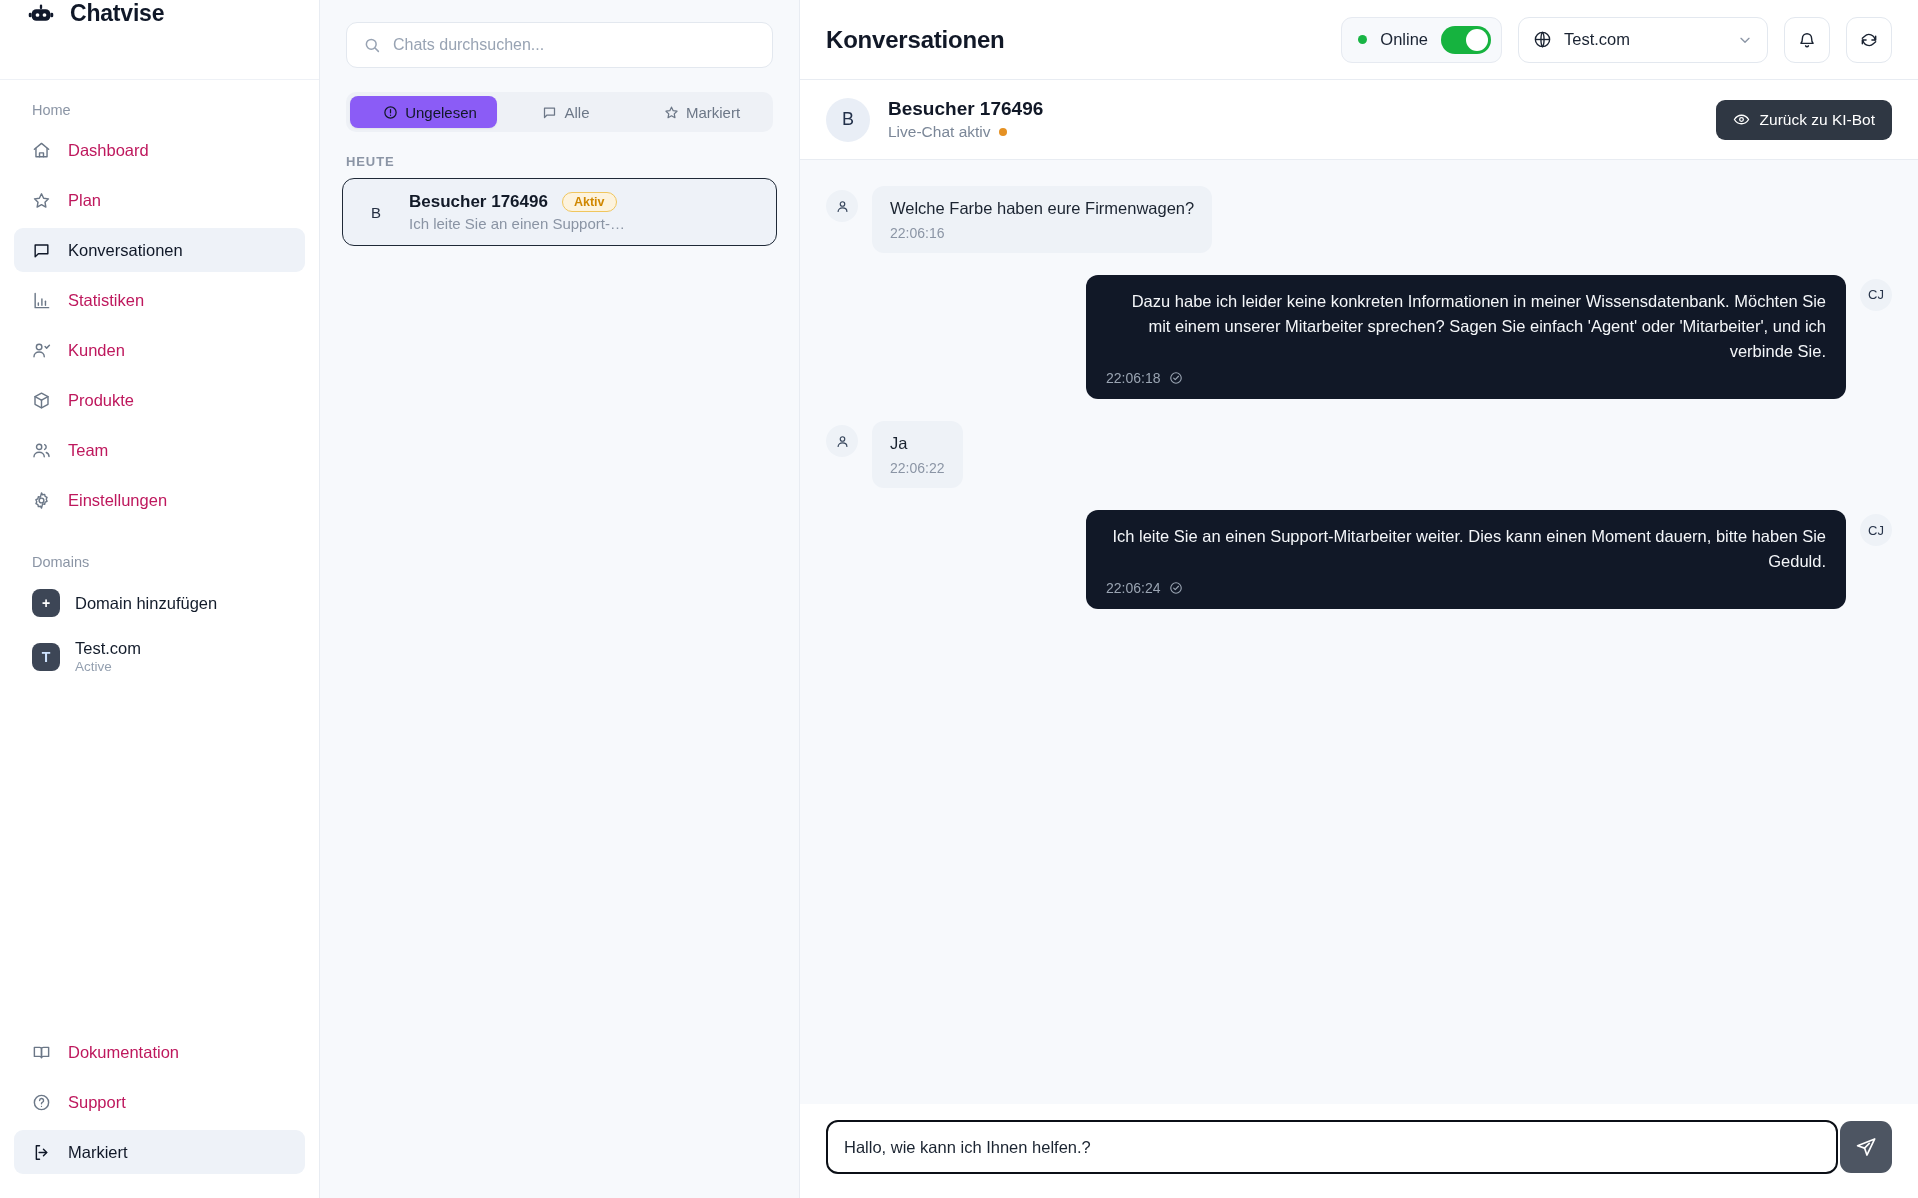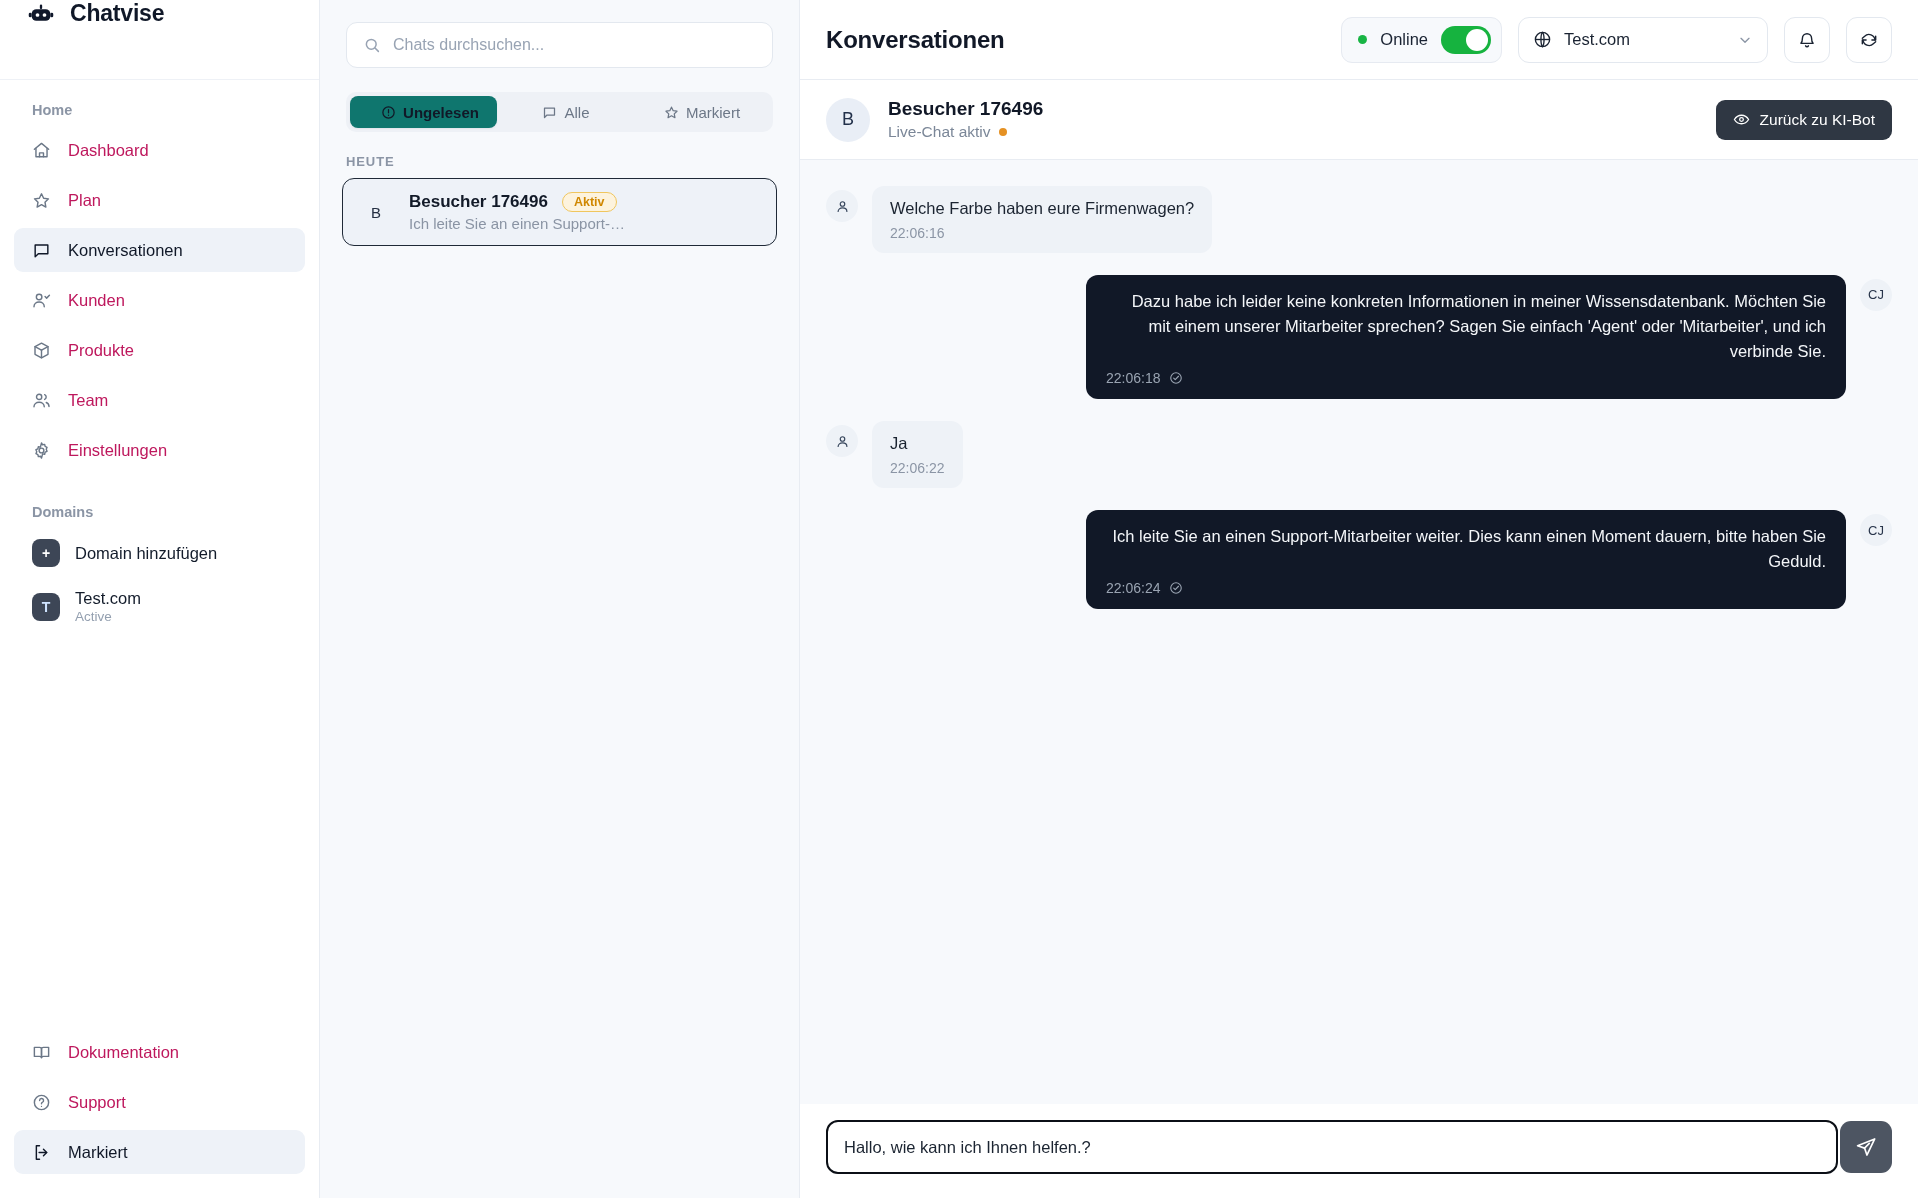--- a/index.html
+++ b/index.html
@@ -23,21 +23,21 @@
     height: 80px; flex: 0 0 80px;
     display: flex; align-items: flex-start; gap: 14px;
     padding: 0 26px;
     border-bottom: 1px solid #eef1f6;
   }
   .brand-logo { width: 30px; height: 30px; display: flex; align-items: center; justify-content: center; }
   .brand-name { font-size: 23px; font-weight: 700; color: #101828; letter-spacing: -0.2px; }
 
   .nav { flex: 1 1 auto; padding: 14px 14px 0 14px; overflow: hidden; }
   .nav-group-title {
-    font-size: 14.5px; color: #8b95a5; font-weight: 700;
+    font-size: 14.5px; color: #8b95a5; font-weight: 400;
     padding: 8px 18px 10px 18px;
   }
   .nav-item {
     display: flex; align-items: center; gap: 17px;
     height: 44px; padding: 0 18px; margin-bottom: 6px;
     border-radius: 9px; cursor: pointer;
     color: #be185d; font-size: 16.5px;
   }
   .nav-item .ico { width: 19px; height: 19px; display: flex; align-items: center; justify-content: center; flex: 0 0 19px; }
   .nav-item.active { background: #eef2f8; color: #101828; font-weight: 400; }
@@ -78,21 +78,21 @@
   .search-box input::placeholder { color: #98a3b3; }
 
   .filter-tabs {
     margin: 18px 26px 0 26px; background: #eef1f6; border-radius: 10px;
     display: flex; padding: 4px; gap: 2px; height: 40px;
   }
   .filter-tab {
     flex: 1 1 0; display: flex; align-items: center; justify-content: center; gap: 7px;
     font-size: 15px; color: #6c7787; border-radius: 8px; cursor: pointer;
   }
-  .filter-tab.active { background: #0f766e; color: #111827; font-weight: 700; box-shadow: 0 1px 2px rgba(16,24,40,.06); padding-left: 13px; }
+  .filter-tab.active { background: #8b5cf6; color: #111827; font-weight: 400; box-shadow: 0 1px 2px rgba(16,24,40,.06); padding-left: 13px; }
 
   .day-label {
     padding: 22px 26px 9px 26px; font-size: 13px; letter-spacing: .9px;
     color: #8b95a5; font-weight: 700;
   }
   .conv-list { padding: 0 22px; flex: 1 1 auto; overflow: hidden; }
   .conv-card {
     background: #eef2f8; border: 1.5px solid #1f2937; border-radius: 12px;
     padding: 13px 16px; display: flex; align-items: center; gap: 16px; cursor: pointer;
   }
@@ -235,20 +235,31 @@
 
       <div class="nav-item active">
         <span class="ico">
           <svg width="19" height="19" viewBox="0 0 24 24" fill="none" stroke="#101828" stroke-width="1.8" stroke-linecap="round" stroke-linejoin="round">
               <path d="M4 5h16v11H8l-4 4z"></path>
             </svg>
         </span>
         <span>Konversationen</span>
       </div>
 
+      <div class="nav-item">
+        <span class="ico">
+          <svg width="19" height="19" viewBox="0 0 24 24" fill="none" stroke="#6b7787" stroke-width="1.8" stroke-linecap="round" stroke-linejoin="round">
+              <path d="M4 3v18h17"></path>
+              <path d="M8 15v3"></path>
+              <path d="M12.5 10v8"></path>
+              <path d="M17 13v5"></path>
+            </svg>
+        </span>
+        <span>Statistiken</span>
+      </div>
 
       <div class="nav-item">
         <span class="ico">
           <svg width="19" height="19" viewBox="0 0 24 24" fill="none" stroke="#6b7787" stroke-width="1.8" stroke-linecap="round" stroke-linejoin="round">
               <circle cx="9" cy="7.5" r="3.5"></circle>
               <path d="M2.5 20c0-3.6 2.9-6 6.5-6s6.5 2.4 6.5 6"></path>
               <path d="M16.5 7l2 2 3.5-3.5"></path>
             </svg>
         </span>
         <span>Kunden</span>

